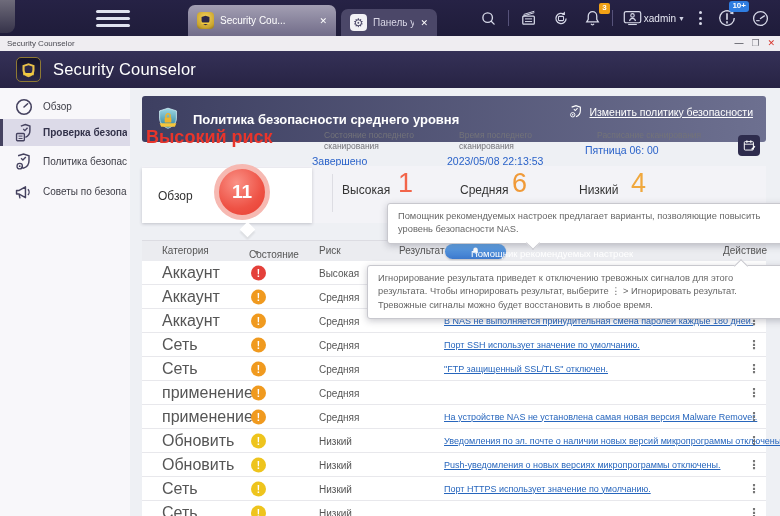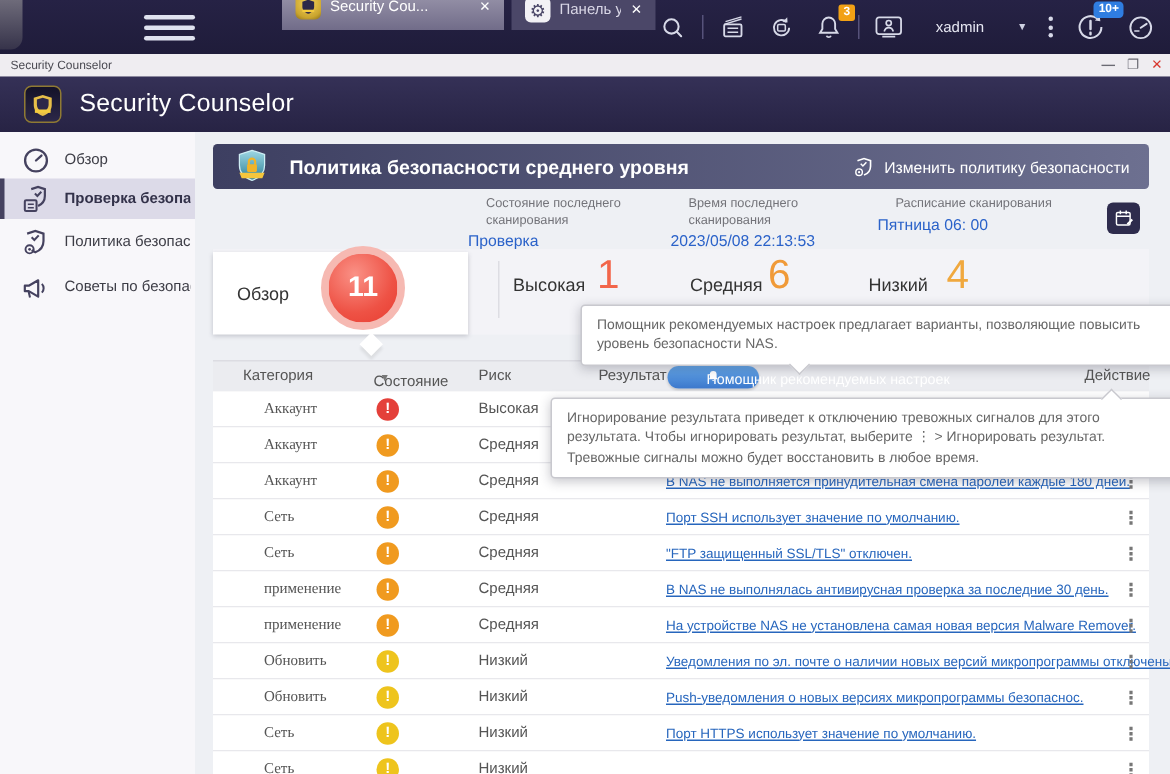--- a/index.html
+++ b/index.html
@@ -9,40 +9,40 @@
   svg{display:block;}
 
   
   .topbar{position:absolute;left:0;top:0;width:780px;height:36px;
           background:linear-gradient(180deg,#262245,#1f1c3a);}
   .corner-blob{position:absolute;left:0;top:0;width:15px;height:33px;
           background:linear-gradient(180deg,#6e6b7a,#36334a);border-radius:0 0 8px 0;}
   .hamburger{position:absolute;left:96px;top:10px;width:34px;height:17px;cursor:pointer;}
   .hamburger span{display:block;height:3.2px;border-radius:2px;background:#dfе2ef;
           background:#dfe2ef;margin-bottom:3.6px;}
-  .apptabs{position:absolute;left:188px;top:0;height:20px;display:flex;align-items:flex-end;}
+  .apptabs{position:absolute;left:188px;top:0;height:36px;display:flex;align-items:flex-end;}
   .apptab{display:flex;align-items:center;gap:6px;height:30px;padding:0 9px;
           border-radius:7px 7px 0 0;margin-right:5px;}
   .apptab.active{background:linear-gradient(180deg,#a39fb3,#716c89);height:31px;width:130px;}
   .apptab.inactive{background:#4b4768;height:27px;width:78px;}
   .apptab .ticon{width:17px;height:17px;border-radius:4px;flex:0 0 auto;
           display:flex;align-items:center;justify-content:center;}
   .ticon.sc{background:radial-gradient(circle at 50% 35%,#f6d35c,#caa52e 70%,#8a6d17);}
   .ticon.gear{background:#f2f1f5;color:#4b4768;font-size:12px;line-height:1;}
   .apptab .tlabel{font-size:10px;color:#fff;white-space:nowrap;overflow:hidden;flex:1;}
   .apptab.inactive .tlabel{color:#d9d7e6;}
   .apptab .tclose{color:#fff;font-size:9px;font-weight:bold;}
   .tray{position:absolute;right:0;top:0;height:36px;display:flex;align-items:center;}
   .tray-ico{margin:0 7px;color:#d7d9e8;position:relative;cursor:pointer;}
   .tray-sep{width:1px;height:16px;background:#56527a;margin:0 4px;}
   .badge{position:absolute;font-size:8px;font-weight:bold;color:#fff;border-radius:2px;
          padding:1px 3px;line-height:1.1;}
   .badge.orange{background:#f2a115;top:-6px;right:-9px;}
   .badge.blue{background:#2f7de1;top:-7px;right:-12px;border-radius:3px;text-align:center;}
-  .userwrap{display:flex;align-items:center;gap:22px;color:#e6e7f2;font-size:10px;margin:0 6px;cursor:pointer;}
+  .userwrap{display:flex;align-items:center;gap:2px;color:#e6e7f2;font-size:10px;margin:0 6px;cursor:pointer;}
   .caret{font-size:7px;color:#cfd1e2;}
   .kebab{display:flex;flex-direction:column;gap:2.5px;margin:0 8px;cursor:pointer;}
   .kebab i{width:3px;height:3px;border-radius:50%;background:#d7d9e8;}
 
   
   .wtitle{position:absolute;left:0;top:36px;width:780px;height:15px;background:#efedf1;
           border-bottom:1px solid #d9d7dd;display:flex;align-items:center;}
   .wtitle .wtext{font-size:8px;color:#4a4a52;margin-left:7px;}
   .wctrls{position:absolute;right:5px;top:0;height:15px;display:flex;align-items:center;gap:8px;}
   .wbtn{font-size:9px;line-height:1;color:#6b6b74;cursor:pointer;font-weight:bold;}
@@ -64,27 +64,27 @@
   .sb-item .sb-ico{width:20px;height:20px;margin-left:14px;flex:0 0 auto;}
   .sb-item .sb-label{font-size:10px;color:#3d3d46;margin-left:9px;white-space:nowrap;
           overflow:hidden;max-width:84px;}
   .sb-item.selected{background:#dcdae8;border-left:3px solid #454260;}
   .sb-item.selected .sb-ico{margin-left:11px;}
   .sb-item.selected .sb-label{font-weight:bold;color:#33324a;}
 
   
   .main{position:absolute;left:130px;top:88px;right:0;bottom:0;background:#eef0f4;}
 
-  .banner{position:absolute;left:12px;top:8px;width:624px;height:30px;border-radius:3px;
+  .banner{position:absolute;left:12px;top:8px;width:624px;height:46px;border-radius:3px;
           background:linear-gradient(90deg,#3d3f61,#6d7090);display:flex;align-items:center;}
   .banner-shield{margin-left:14px;}
   .banner-title{color:#fff;font-size:13px;font-weight:bold;margin-left:13px;}
   .banner-link{position:absolute;right:13px;top:0;height:31px;display:flex;align-items:center;
           gap:6px;cursor:pointer;}
-  .banner-link span{color:#fff;font-size:10.5px;}
+  .banner-link span{color:#fff;font-size:10.5px;text-decoration:underline;}
 
   .riskline{position:absolute;left:16px;top:39px;font-size:18px;font-weight:bold;color:#e8352b;}
   .scol{position:absolute;top:42px;width:130px;}
   .scol .slabel{font-size:8.5px;color:#737379;line-height:1.3;margin-left:12px;}
   .scol .svalue{font-size:10.5px;color:#2a62c9;margin-top:3px;}
   .cal-btn{position:absolute;left:608px;top:47px;width:22px;height:21px;border-radius:4px;
           background:#2e2c4d;display:flex;align-items:center;justify-content:center;cursor:pointer;}
 
   .tabstrip{position:absolute;left:12px;top:78px;width:624px;height:57px;background:#f3f3f7;}
   .ovcard{position:absolute;left:0;top:2px;width:170px;height:55px;background:#fff;
@@ -119,21 +119,21 @@
   .h-res{left:257px;} .h-act{left:581px;}
   .sortcaret{font-size:7px;color:#777;margin-left:4px;}
   .assist-btn{position:absolute;left:303px;top:2.5px;height:15px;border-radius:8.5px;
           background:linear-gradient(180deg,#64a7e9,#3c78cc);display:flex;align-items:center;
           gap:5px;padding:0 26px;cursor:pointer;box-shadow:0 1px 2px rgba(0,0,0,.2);}
   .assist-btn span{color:#fff;font-size:9.5px;white-space:nowrap;}
 
   .tbody{position:absolute;left:12px;top:173px;width:624px;background:#fff;}
   .trow{position:relative;height:23px;border-bottom:1px solid #e8e8ec;background:#fff;}
   .trow span,.trow a{position:absolute;top:50%;transform:translateY(-50%);}
-  .c-cat{left:34px;font-size:10px;color:#555;font-family:Liberation Serif, serif;}
+  .c-cat{left:20px;font-size:16px;color:#555;}
   .c-status{left:109px;width:15px;height:15px;border-radius:50%;color:#fff;font-size:10px;
           font-weight:bold;text-align:center;line-height:15px;}
   .c-risk{left:177px;font-size:10px;color:#555;}
   .c-result{left:302px;font-size:9px;color:#2766bd;text-decoration:underline;cursor:pointer;
           white-space:nowrap;}
   .c-menu{left:606px;font-size:12px;color:#777;cursor:pointer;font-weight:bold;letter-spacing:0;}
 </style>
 </head>
 <body>
 
@@ -310,24 +310,25 @@
       <svg width="16" height="15" viewBox="0 0 22 20">
           <path d="M5 4l6-2 6 2v5c0 4-2.4 6.8-6 8.2" fill="none" stroke="#fff" stroke-width="1.5"></path>
           <path d="M8 6.8l2 2 3.2-3.4" fill="none" stroke="#fff" stroke-width="1.4"></path>
           <circle cx="6.5" cy="14.5" r="3" fill="none" stroke="#fff" stroke-width="1.3"></circle>
           <circle cx="6.5" cy="14.5" r="1" fill="#fff"></circle>
         </svg>
       <span>Изменить политику безопасности</span>
     </div>
   </div>
 
+  <div class="riskline">Высокий риск</div>
   <div id="scan-cols">
       <div class="scol" style="left: 182px;">
         <div class="slabel">Состояние последнего сканирования</div>
-        <div class="svalue">Проверка</div>
+        <div class="svalue">Завершено</div>
       </div>
       <div class="scol" style="left: 317px;">
         <div class="slabel">Время последнего сканирования</div>
         <div class="svalue">2023/05/08 22:13:53</div>
       </div>
       <div class="scol" style="left: 455px;">
         <div class="slabel">Расписание сканирования</div>
         <div class="svalue">Пятница 06: 00</div>
       </div>
     </div>
@@ -417,42 +418,41 @@
         <span class="c-cat">Сеть</span>
         <span class="c-status" style="background: rgb(240, 154, 31);">!</span>
         <span class="c-risk">Средняя</span>
         <a class="c-result">"FTP защищенный SSL/TLS" отключен.</a>
         <span class="c-menu">⋮</span>
       </div>
       <div class="trow">
         <span class="c-cat">применение</span>
         <span class="c-status" style="background: rgb(240, 154, 31);">!</span>
         <span class="c-risk">Средняя</span>
-        <a class="c-result">В NAS не выполнялась антивирусная проверка за последние 30 день.</a>
         <span class="c-menu">⋮</span>
       </div>
       <div class="trow">
         <span class="c-cat">применение</span>
         <span class="c-status" style="background: rgb(240, 154, 31);">!</span>
         <span class="c-risk">Средняя</span>
         <a class="c-result">На устройстве NAS не установлена самая новая версия Malware Remover.</a>
         <span class="c-menu">⋮</span>
       </div>
       <div class="trow">
         <span class="c-cat">Обновить</span>
         <span class="c-status" style="background: rgb(238, 196, 29);">!</span>
         <span class="c-risk">Низкий</span>
         <a class="c-result">Уведомления по эл. почте о наличии новых версий микропрограммы отключены.</a>
         <span class="c-menu">⋮</span>
       </div>
       <div class="trow">
         <span class="c-cat">Обновить</span>
         <span class="c-status" style="background: rgb(238, 196, 29);">!</span>
         <span class="c-risk">Низкий</span>
-        <a class="c-result">Push-уведомления о новых версиях микропрограммы безопаснос.</a>
+        <a class="c-result">Push-уведомления о новых версиях микропрограммы отключены.</a>
         <span class="c-menu">⋮</span>
       </div>
       <div class="trow">
         <span class="c-cat">Сеть</span>
         <span class="c-status" style="background: rgb(238, 196, 29);">!</span>
         <span class="c-risk">Низкий</span>
         <a class="c-result">Порт HTTPS использует значение по умолчанию.</a>
         <span class="c-menu">⋮</span>
       </div>
       <div class="trow">

